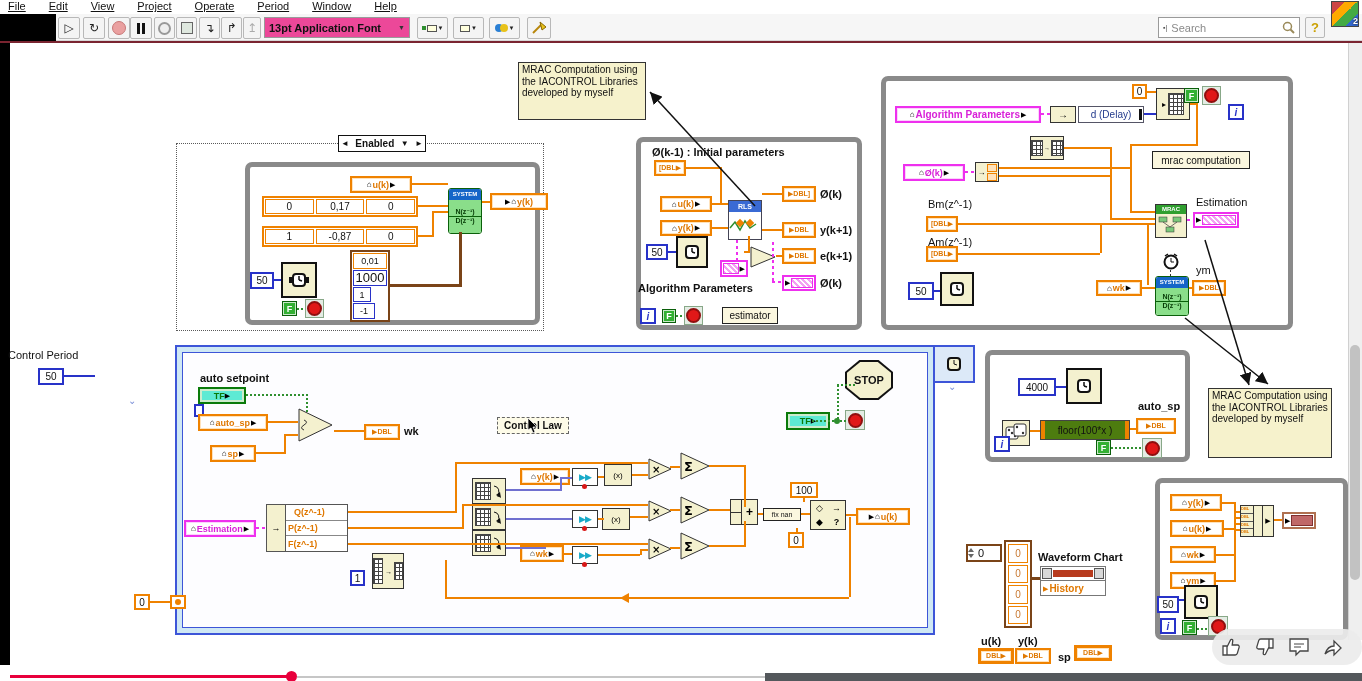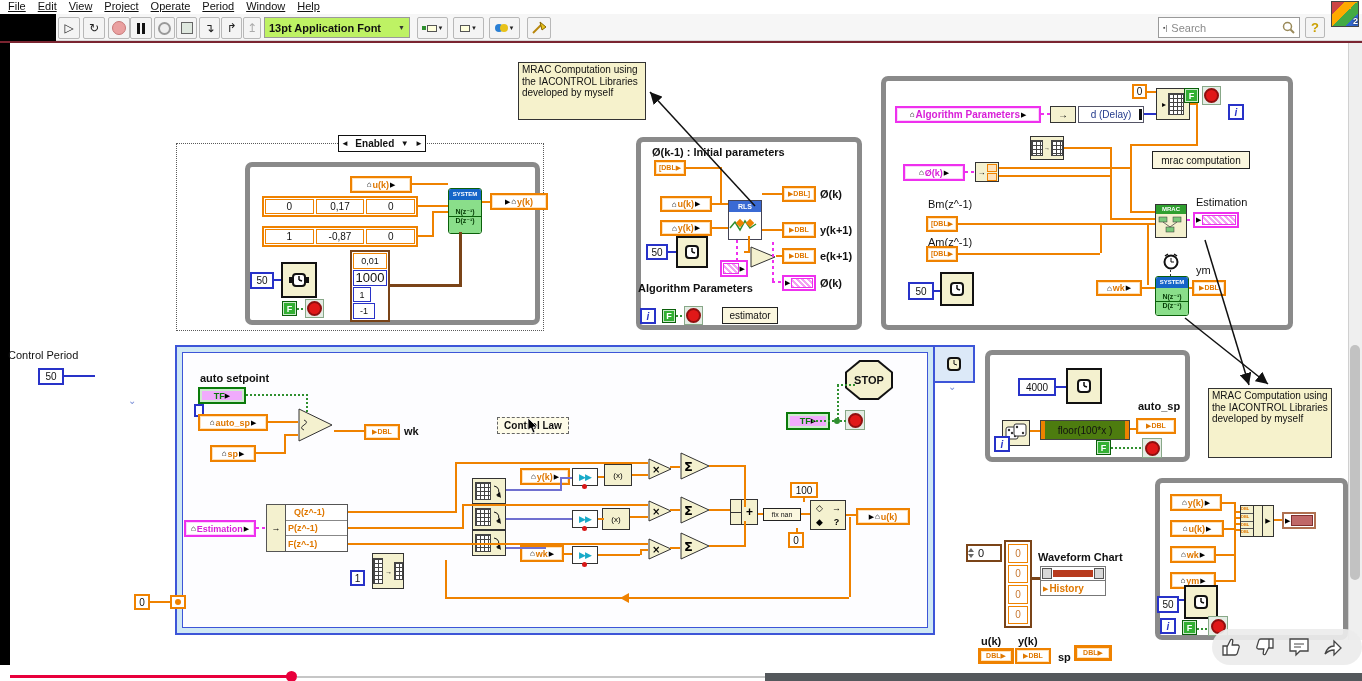--- a/index.html
+++ b/index.html
@@ -28,21 +28,21 @@
 .local .ar{color:#000;font-size:7px}
 .local.pink{border-color:#ee30ee;color:#d820d8;box-shadow:inset 0 0 0 1px #fbd3fb}
 .dbl{border:2px solid #ef8200;background:#fff;color:#e07800;font-weight:bold;font-size:7px;display:flex;align-items:center;justify-content:center;white-space:nowrap;box-shadow:inset 0 0 0 1px #ffe2bb}
 .cst{border:2px solid #ef8200;background:#fff;color:#111;font-size:10px;display:flex;align-items:center;justify-content:center;white-space:nowrap}
 .cst.cb{border-color:#2832c8}
 .metro{background:#f4f1cf;border:2px solid #111;display:flex;align-items:center;justify-content:center}
 .fc{background:#33b033;border:1px solid #0a5f0a;box-shadow:inset 0 0 0 1px #c8eac8;color:#fff;font-size:9px;font-weight:bold;display:flex;align-items:center;justify-content:center}
 .it{border:2px solid #2832c8;color:#2832c8;background:#fff;font-size:10px;font-weight:bold;font-style:italic;display:flex;align-items:center;justify-content:center}
 .stp{border:1px solid #88a888;background:#e4ece4;display:flex;align-items:center;justify-content:center}
 .stp i{width:11px;height:11px;border-radius:50%;background:#e01818;border:2px solid #8f0f0f}
-.tf{border:2px solid #0a7a0a;box-shadow:inset 0 0 0 2px #cdeccd;background:#f0abfc;color:#0a7a0a;font-weight:bold;font-size:9px;display:flex;align-items:center;justify-content:center;gap:0}
+.tf{border:2px solid #0a7a0a;box-shadow:inset 0 0 0 2px #cdeccd;background:#5eead4;color:#0a7a0a;font-weight:bold;font-size:9px;display:flex;align-items:center;justify-content:center;gap:0}
 .tf .ar{color:#000;font-size:7px}
 .sys{border:1px solid #0a5f0a;border-radius:3px;overflow:hidden;display:flex;flex-direction:column}
 .sys .hd{background:#1565c8;color:#fff;font-size:6px;font-weight:bold;text-align:center;line-height:11px;height:11px}
 .sys .bd{background:#8ade8a;color:#053a05;font-size:7px;font-weight:bold;text-align:center;flex:1;display:flex;flex-direction:column;justify-content:center}
 .sys .bd span:first-child{border-bottom:1px solid #0a5f0a}
 .hatch{background:repeating-linear-gradient(45deg,#f2a0f2 0 2px,#fff 2px 4px);border:1px solid #ee30ee}
 .gridico{background-image:linear-gradient(#444 1px,rgba(0,0,0,0) 1px),linear-gradient(90deg,#444 1px,rgba(0,0,0,0) 1px);background-size:4px 4px;background-color:#fff;border:1px solid #444}
 .beige{background:#f4f1cf;border:1px solid #333;display:flex;align-items:center;justify-content:center}
 .expr{border:1px solid #444;background:#4d7c0f;font-size:10px;display:flex;align-items:center;justify-content:center;color:#111}
 .expr i{position:absolute;top:0;bottom:0;width:4px;background:#ef8200}
@@ -51,21 +51,21 @@
 .tbtn{border:1px solid #b8b8b8;background:#f4f4f4;display:flex;align-items:center;justify-content:center;font-size:12px;color:#222;border-radius:2px}
 .chev{color:#7a8fd8;font-size:10px;line-height:6px}
 .selarr{font-size:8px;color:#111}
 svg text{font-family:"DejaVu Sans",sans-serif}
 </style>
 </head>
 <body>
 
 <div id="screen">
 
-  <div class="a" style="left:0;top:0;width:1362px;height:14px;background:#fff;display:flex;gap:12px;padding-left:8px;align-items:flex-start">
+  <div class="a" style="left:0;top:0;width:1362px;height:14px;background:#fff;display:flex;gap:23px;padding-left:8px;align-items:flex-start">
     <span class="lbl" style="font-size:11px;text-decoration:underline">File</span>
     <span class="lbl" style="font-size:11px;text-decoration:underline">Edit</span>
     <span class="lbl" style="font-size:11px;text-decoration:underline">View</span>
     <span class="lbl" style="font-size:11px;text-decoration:underline">Project</span>
     <span class="lbl" style="font-size:11px;text-decoration:underline">Operate</span>
     <span class="lbl" style="font-size:11px;text-decoration:underline">Period</span>
     <span class="lbl" style="font-size:11px;text-decoration:underline">Window</span>
     <span class="lbl" style="font-size:11px;text-decoration:underline">Help</span>
   </div>
 
@@ -92,21 +92,21 @@
     </div>
   <div class="a tbtn" style="left:199px;top:17px;width:21px;height:22px">
       <span>↴</span>
     </div>
   <div class="a tbtn" style="left:221px;top:17px;width:21px;height:22px">
       <span>↱</span>
     </div>
   <div class="a tbtn" style="left:243px;top:17px;width:18px;height:22px;color:#aaa">
       <span>↥</span>
     </div>
-  <div class="a" style="left:264px;top:17px;width:146px;height:21px;border:1px solid #9a9a9a;background:#bef264;display:flex;align-items:center;justify-content:space-between;padding:0 4px">
+  <div class="a" style="left:264px;top:17px;width:146px;height:21px;border:1px solid #9a9a9a;background:#ec4899;display:flex;align-items:center;justify-content:space-between;padding:0 4px">
     <span class="lbl b" style="font-size:11px">13pt Application Font</span>
     <span class="a" style="position:static;font-size:7px;color:#333">▼</span>
   </div>
   <div class="a tbtn" style="left:417px;top:17px;width:31px;height:22px;gap:1px">
       <i style="width:4px;height:4px;background:#2f8f2f"></i>
       <i style="width:8px;height:5px;border:1px solid #555;background:#ffd"></i>
       <span style="font-size:6px">▼</span>
     </div>
   <div class="a tbtn" style="left:453px;top:17px;width:31px;height:22px;gap:1px">
       <i style="width:8px;height:5px;border:1px solid #555;background:#ffd"></i>

